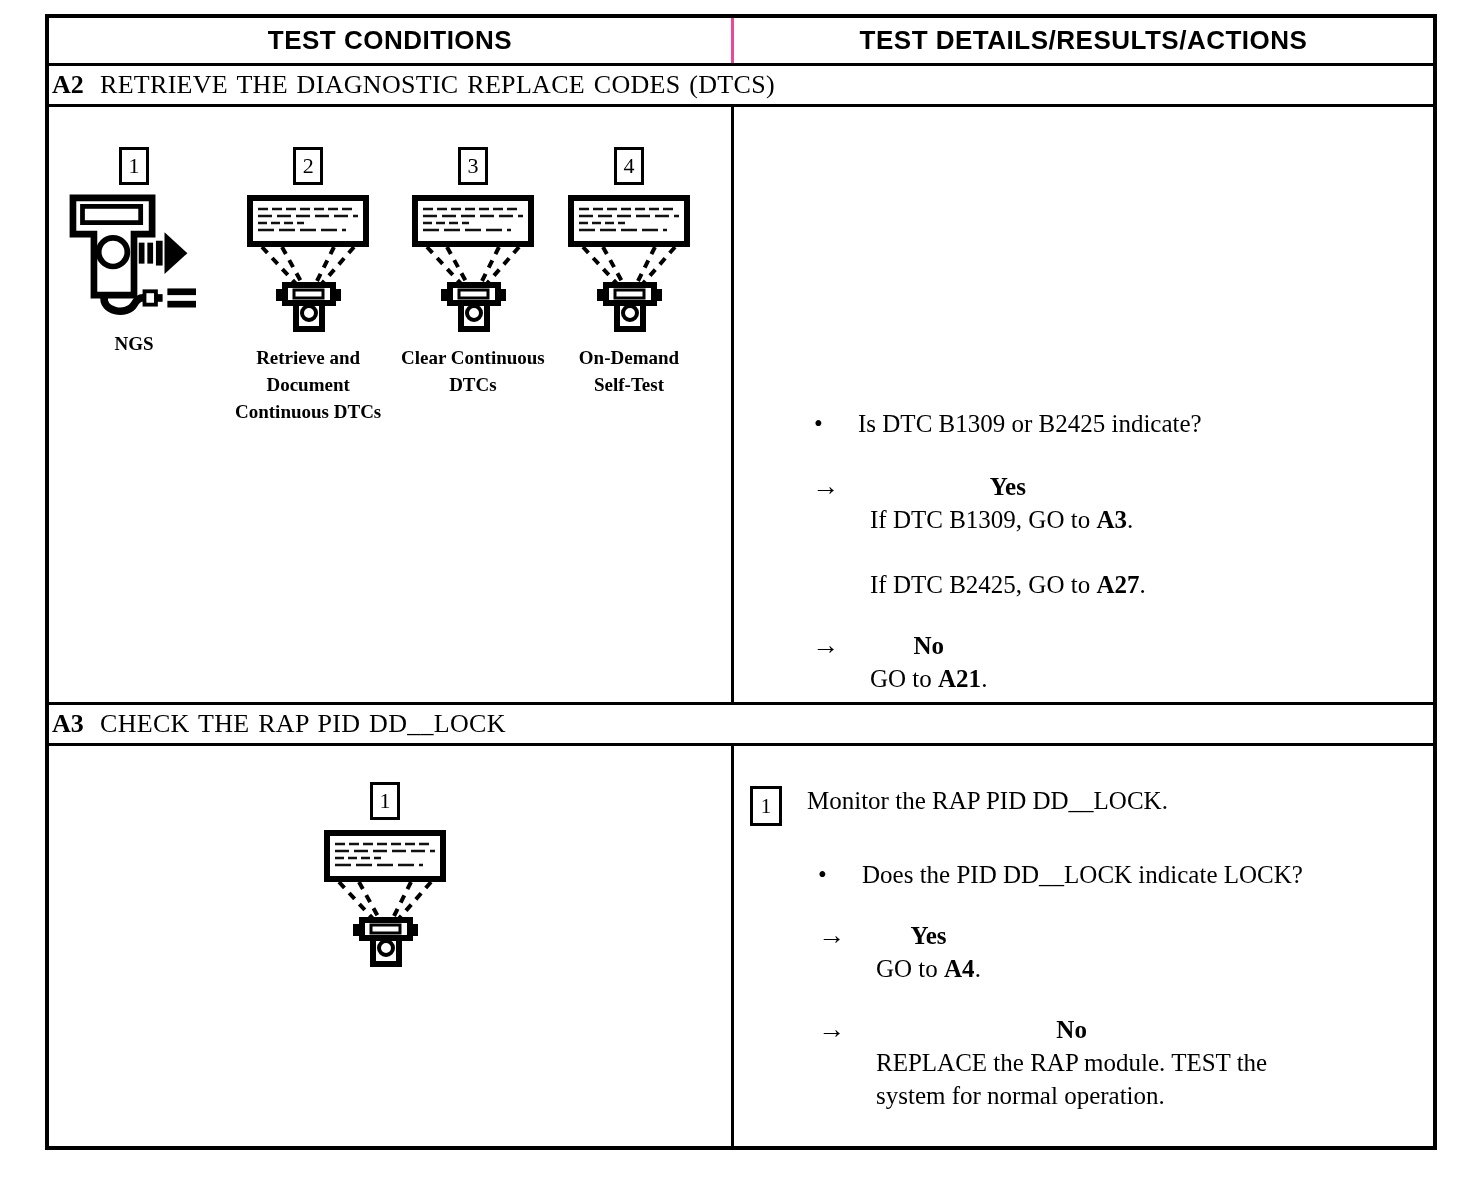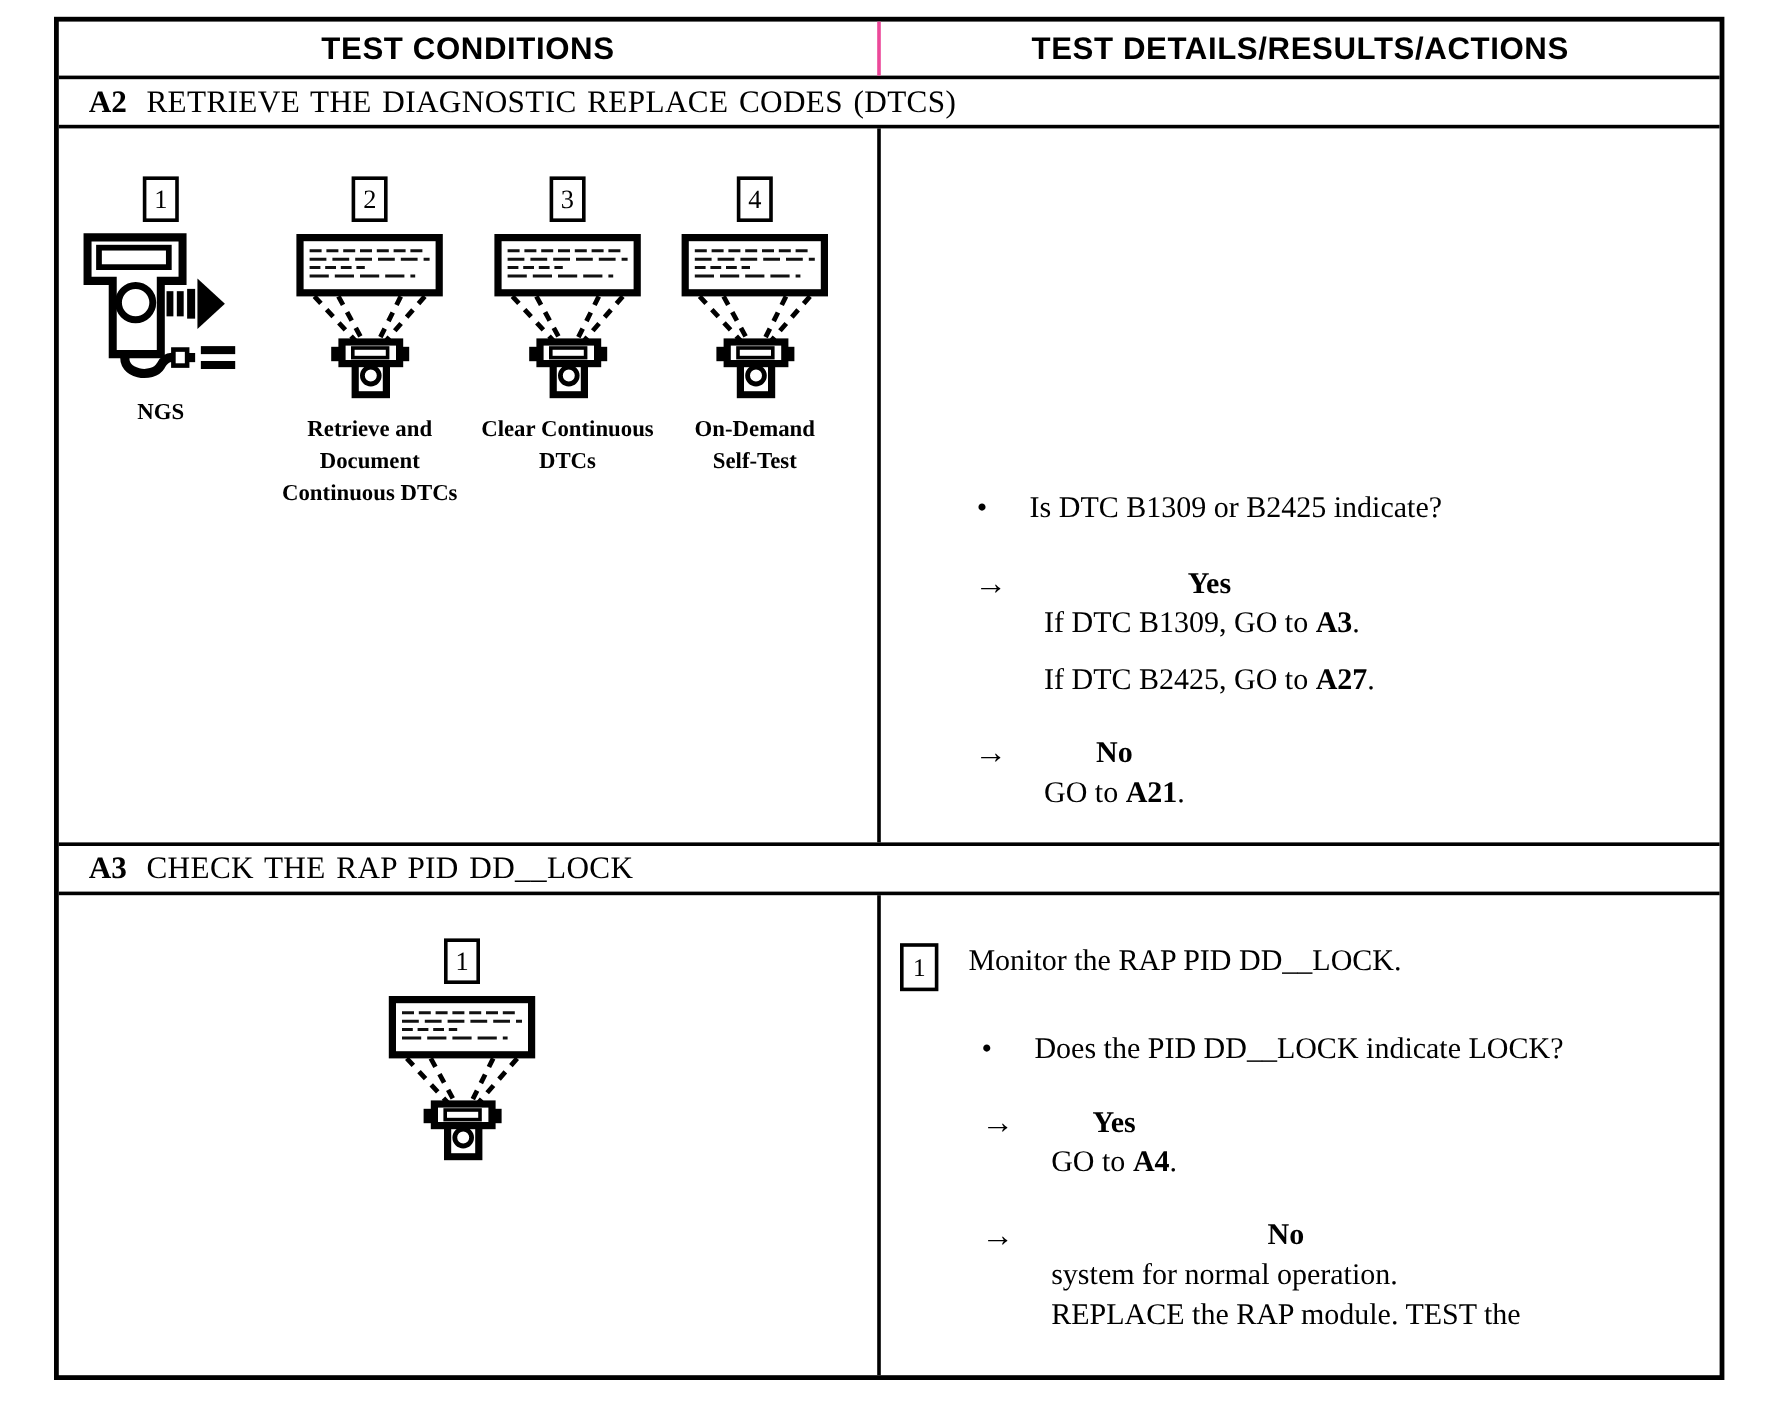--- a/index.html
+++ b/index.html
@@ -46,21 +46,21 @@
     font-size: 26px;
     letter-spacing: 0.5px;
   }
   .cell-left { width: 685px; border-right: 3px solid #ec4899; box-sizing: border-box; }
   .cell-right { flex: 1; border-radius: 14px; }
   .row-title {
     height: 41px;
     border-bottom: 3px solid #000;
     display: flex;
     align-items: center;
-    padding-left: 25px;
+    padding-left: 3px;
     font-size: 26px;
     white-space: nowrap;
     overflow: hidden;
   }
   .row-title .sec-id { font-weight: bold; width: 48px; flex: 0 0 auto; }
   .row-title .sec-title { letter-spacing: 0.3px; word-spacing: 2px; }
   .row-content {
     display: flex;
     border-bottom: 3px solid #000;
   }
@@ -114,21 +114,21 @@
   .q-bullet { width: 44px; flex: 0 0 auto; }
   .ans {
     display: flex;
     padding-left: 78px;
   }
   .ans-arrow { width: 58px; flex: 0 0 auto; font-size: 27px; }
   .ans-label { font-weight: bold; text-align: center; }
   .ans b { font-weight: bold; }
   .a2-question { margin-top: 300px; }
   .a2-yes { margin-top: 30px; }
-  .a2-yes-line2 { margin-top: 14px; }
+  .a2-yes-line2 { margin-top: 32px; }
   .a2-no { margin-top: 28px; }
   .step-row {
     display: flex;
     align-items: flex-start;
     padding-left: 16px;
     margin-top: 38px;
   }
   .step-box {
     width: 26px;
     height: 34px;
@@ -320,22 +320,22 @@
           <span class="ans-body">
             <span class="ans-label" style="display:block">Yes</span>
             <span class="ans-line" style="display:block"><span>GO to </span><b>A4</b><span>.</span></span>
           </span>
         </div>
 
         <div class="ans a3-no">
           <span class="ans-arrow">→</span>
           <span class="ans-body">
             <span class="ans-label" style="display:block">No</span>
+            <span class="ans-line" style="display:block"><span>REPLACE the RAP module. TEST the</span></span>
             <span class="ans-line" style="display:block"><span>system for normal operation.</span></span>
-            <span class="ans-line" style="display:block"><span>REPLACE the RAP module. TEST the</span></span>
           </span>
         </div>
 
       </div>
     </div>
 
   </div>
 </div>
 
 </body></html>

